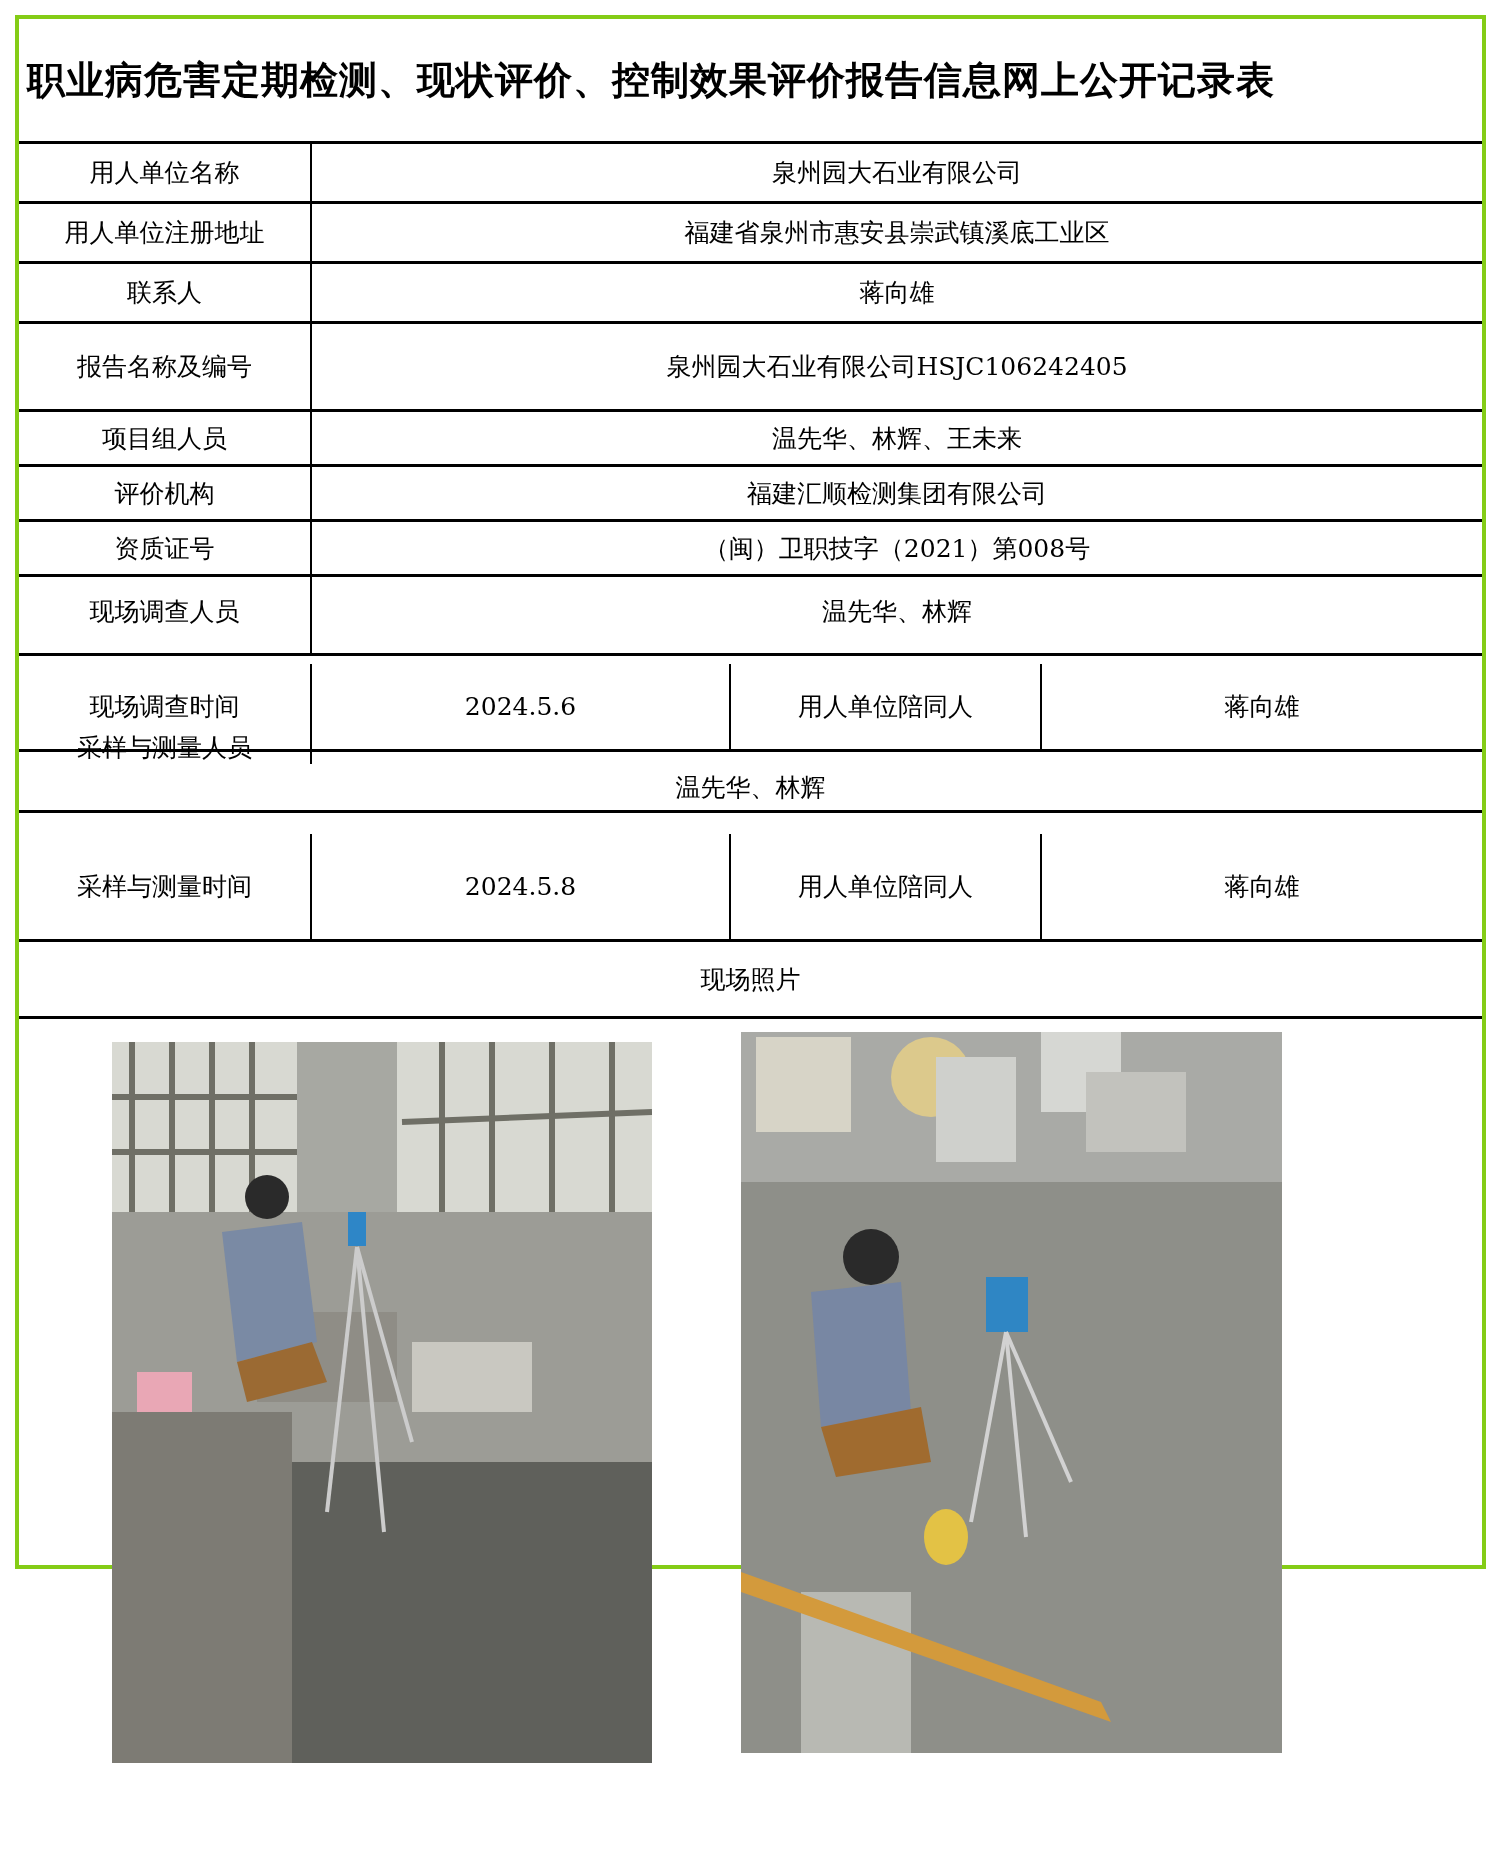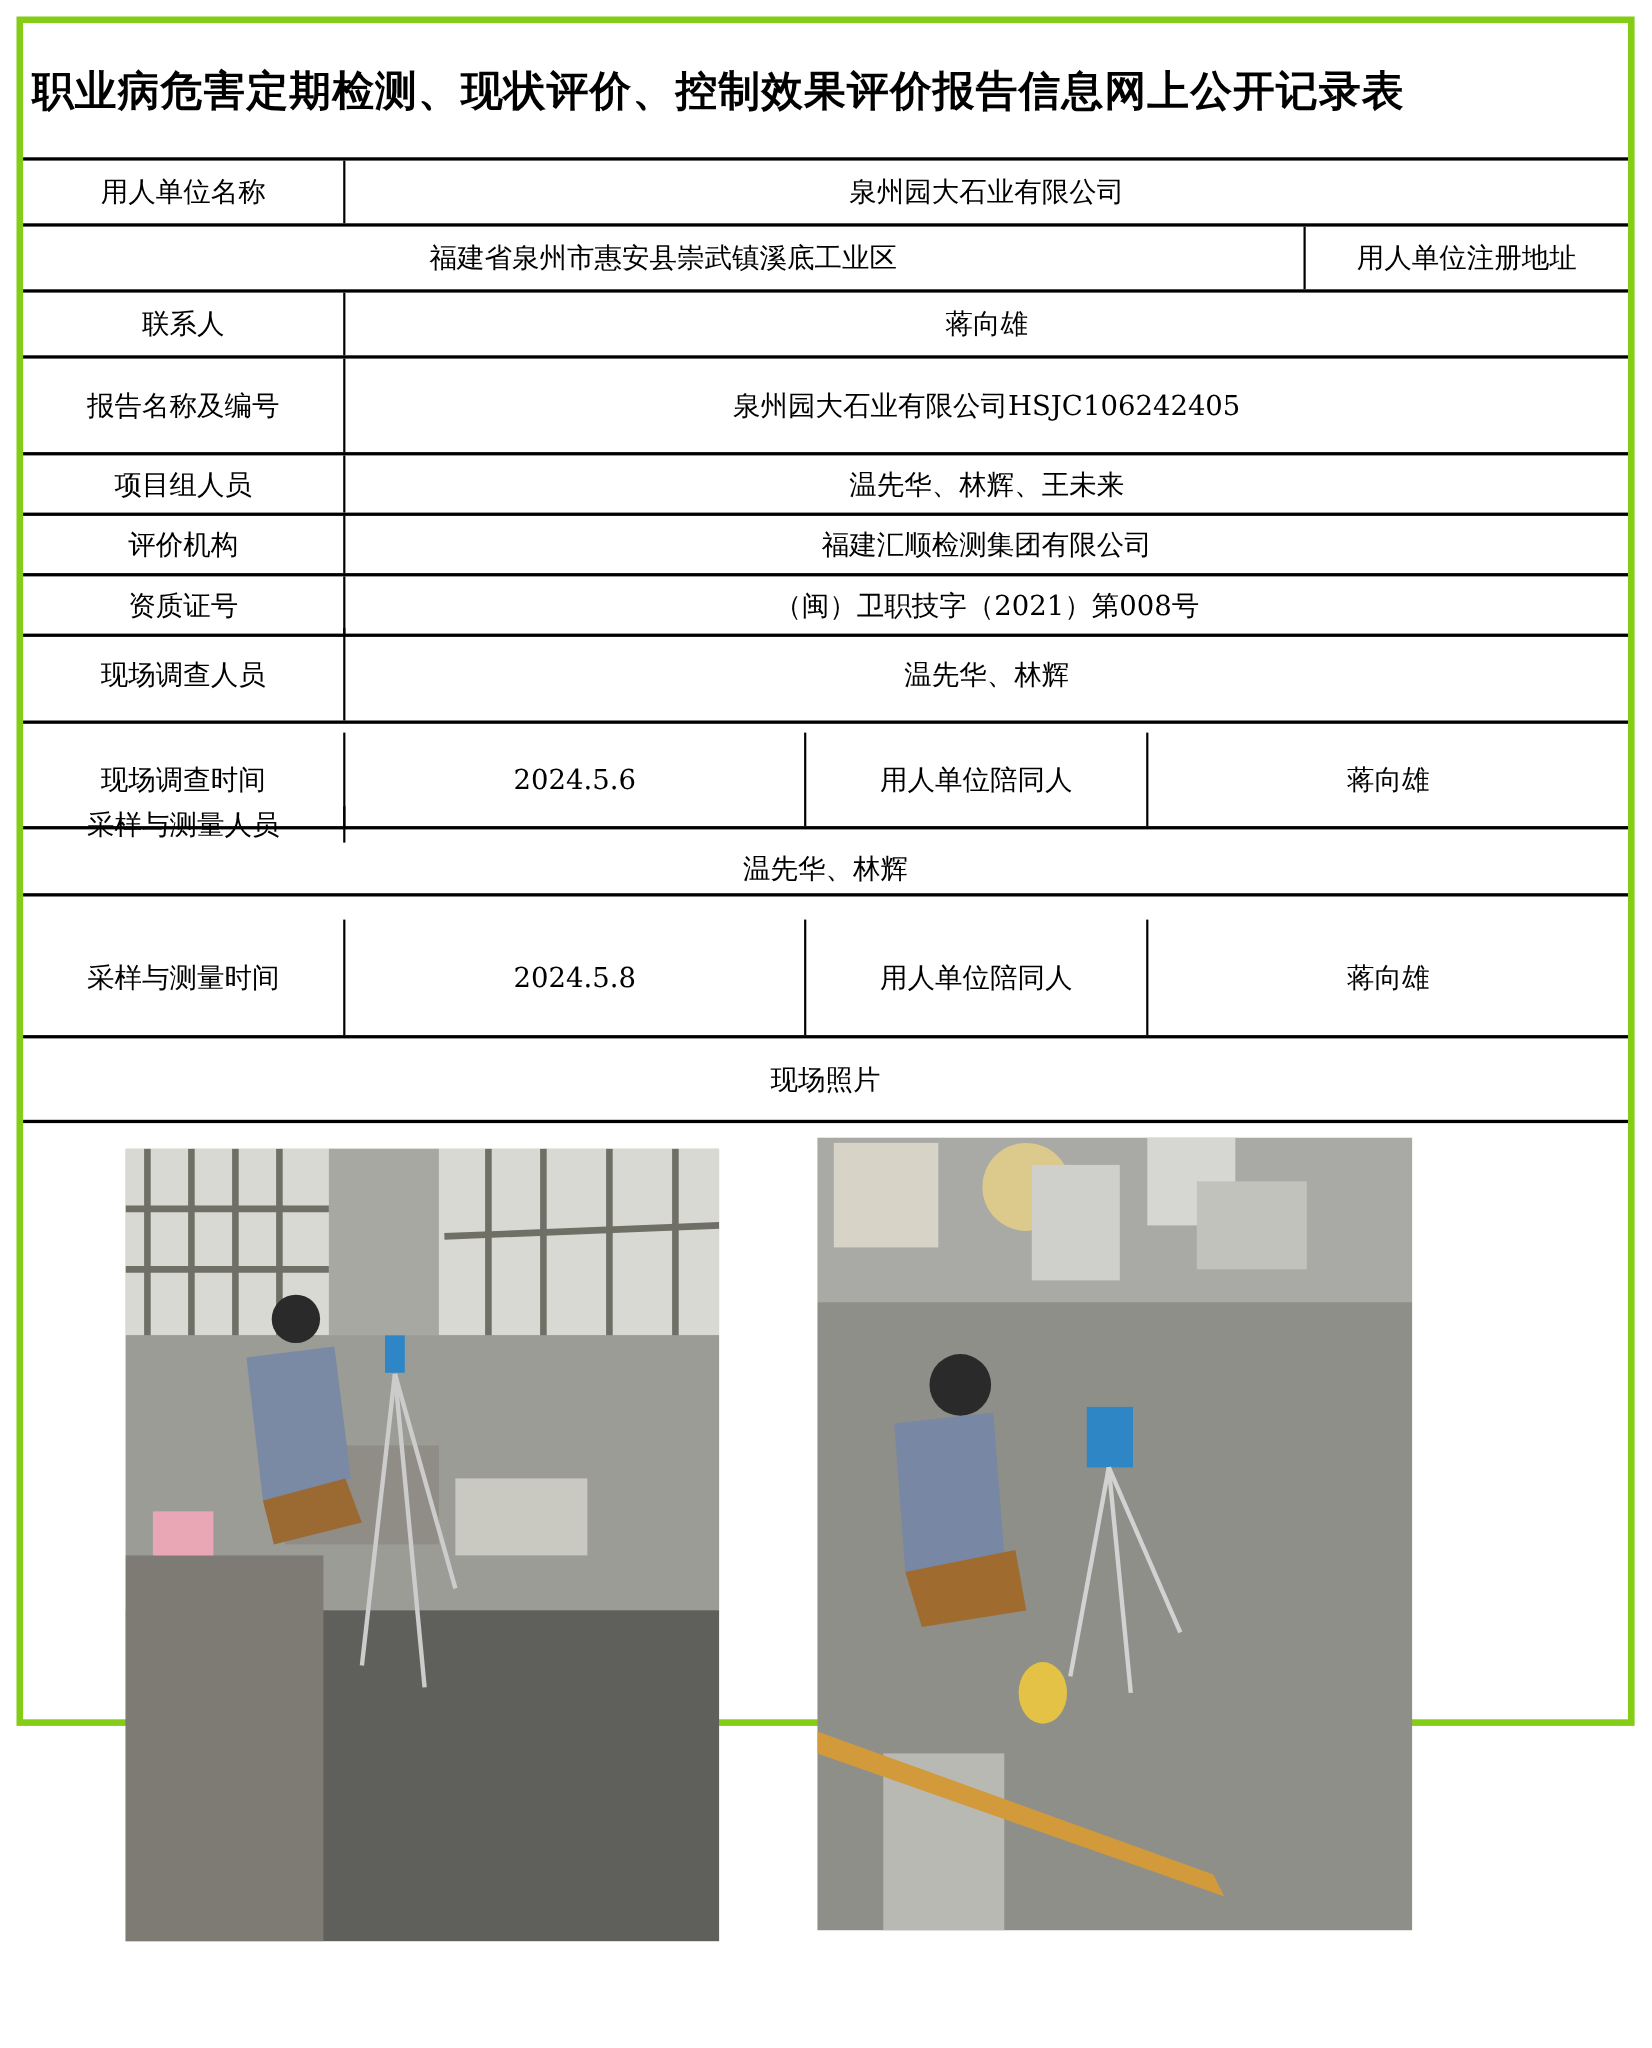--- a/index.html
+++ b/index.html
@@ -1,19 +1,19 @@
 <!DOCTYPE html>
 <html><head>
 <meta charset="utf-8">
 <style>
   html, body { margin: 0; padding: 0; background: #ffffff; }
   body { width: 1502px; height: 1862px; position: relative; overflow: hidden;
          font-family: "DejaVu Serif", "Liberation Serif", serif; color: #000; }
   .sheet { position: absolute; left: 15px; top: 15px; width: 1471px; height: 1554px;
-           border: 6px solid #84cc16; box-sizing: border-box; padding-left: 32px; }
+           border: 4px solid #84cc16; box-sizing: border-box; padding-left: 32px; }
   .title { position: absolute; left: 0; top: 0; width: 100%; height: 125px;
            border-bottom: 3px solid #000; box-sizing: border-box;
            display: flex; align-items: center; padding-left: 8px;
            font-family: "DejaVu Sans", "Liberation Sans", sans-serif;
            font-size: 38px; font-weight: bold; letter-spacing: 1px; }
   .row { position: absolute; left: 0; width: 100%; border-bottom: 3px solid #000;
          box-sizing: border-box; display: flex; }
   .cell { box-sizing: border-box; display: flex; align-items: center; justify-content: center;
           font-size: 25px; border-right: 2px solid #000; }
   .cell:last-child { border-right: none; }
@@ -30,22 +30,22 @@
 <body>
 
 <div class="sheet">
   <div class="title">职业病危害定期检测、现状评价、控制效果评价报告信息网上公开记录表</div>
 
   <div class="row" style="top:125px;height:60px;">
     <div class="cell label">用人单位名称</div>
     <div class="cell wide">泉州园大石业有限公司</div>
   </div>
   <div class="row" style="top:185px;height:60px;">
+    <div class="cell label">用人单位注册地址</div>
     <div class="cell wide">福建省泉州市惠安县崇武镇溪底工业区</div>
-    <div class="cell label">用人单位注册地址</div>
   </div>
   <div class="row" style="top:245px;height:60px;">
     <div class="cell label">联系人</div>
     <div class="cell wide">蒋向雄</div>
   </div>
   <div class="row" style="top:305px;height:88px;">
     <div class="cell label">报告名称及编号</div>
     <div class="cell wide">泉州园大石业有限公司HSJC106242405</div>
   </div>
   <div class="row" style="top:448px;height:55px;">

